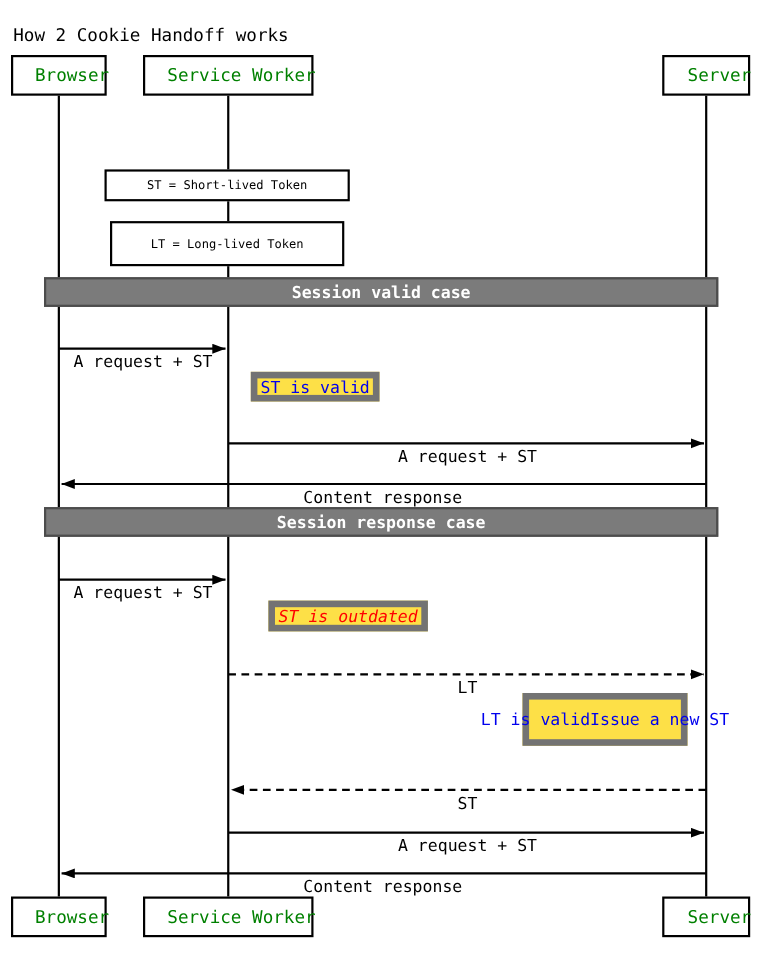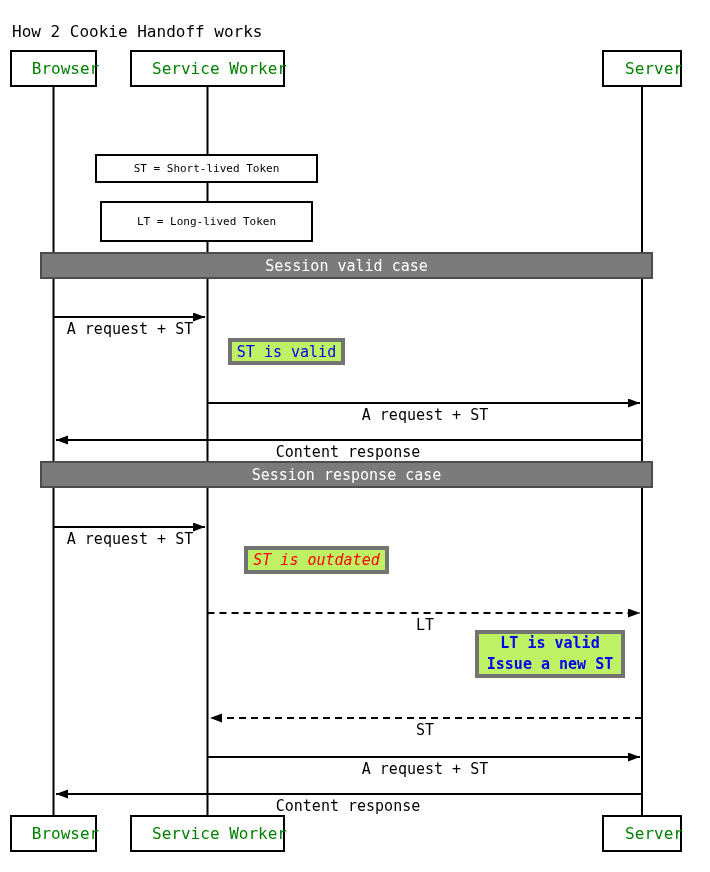--- a/index.html
+++ b/index.html
@@ -14,37 +14,37 @@
     background:#fff;color:#008000;font-size:16px;display:flex;align-items:center;
     justify-content:center;white-space:nowrap;z-index:3;padding-left:24px;
   }
   .legend-note{
     position:absolute;box-sizing:border-box;border:2px solid #000;background:#fff;
     font-size:11px;display:flex;align-items:center;justify-content:center;
     white-space:nowrap;z-index:2;
   }
   .section-bar{
     position:absolute;left:40px;width:613px;height:27px;box-sizing:border-box;
-    background:#7b7b7b;border:2px solid #4c4c4c;color:#fff;font-weight:normal;
+    background:#7b7b7b;border:2px solid #4c4c4c;color:#fff;font-weight:bold;
     font-size:15px;display:flex;align-items:center;justify-content:center;
     white-space:nowrap;z-index:2;
   }
   .msg-label{
     position:absolute;transform:translateX(-50%);font-size:15px;white-space:nowrap;
     z-index:2;
     margin-top:24px;
   }
   .note{
-    position:absolute;box-sizing:border-box;border:4px solid #737373;background:#bef264;
+    position:absolute;box-sizing:border-box;border:6px solid #737373;background:#fde047;
     font-size:15px;display:flex;align-items:center;justify-content:center;
     white-space:nowrap;z-index:2;
   }
   .note.blue{color:#0000ee;}
   .note.red{color:#ff0000;}
-  .note.two-line{flex-direction:column;line-height:21px;font-weight:bold;}
+  .note.two-line{flex-direction:row;line-height:21px;}
 </style>
 </head>
 <body>
 
 <div id="canvas">
 
   <svg id="wires" viewBox="0 0 710 872">
     <defs>
       <marker id="arr" markerUnits="userSpaceOnUse" markerWidth="14" markerHeight="11" refX="12" refY="4.5" orient="auto">
         <polygon points="0,0 12,4.5 0,9" fill="#000"></polygon>

